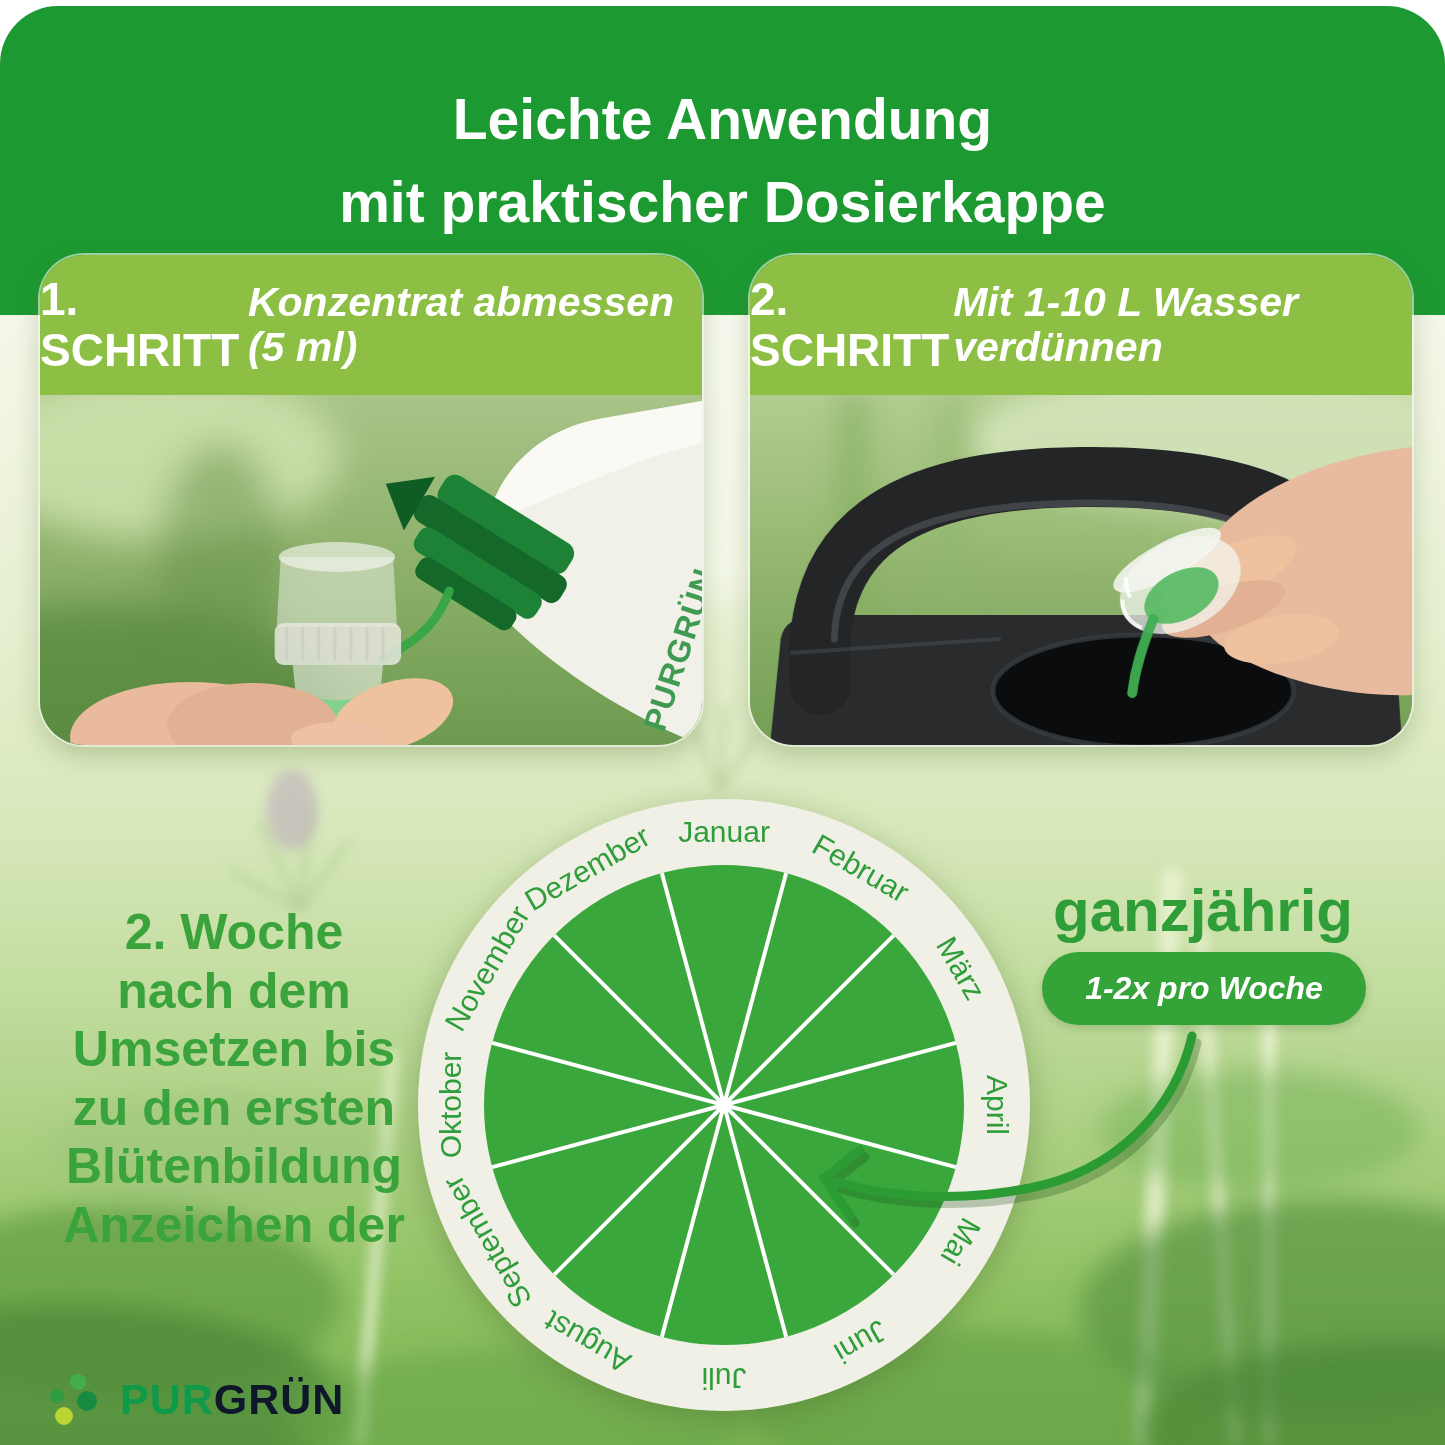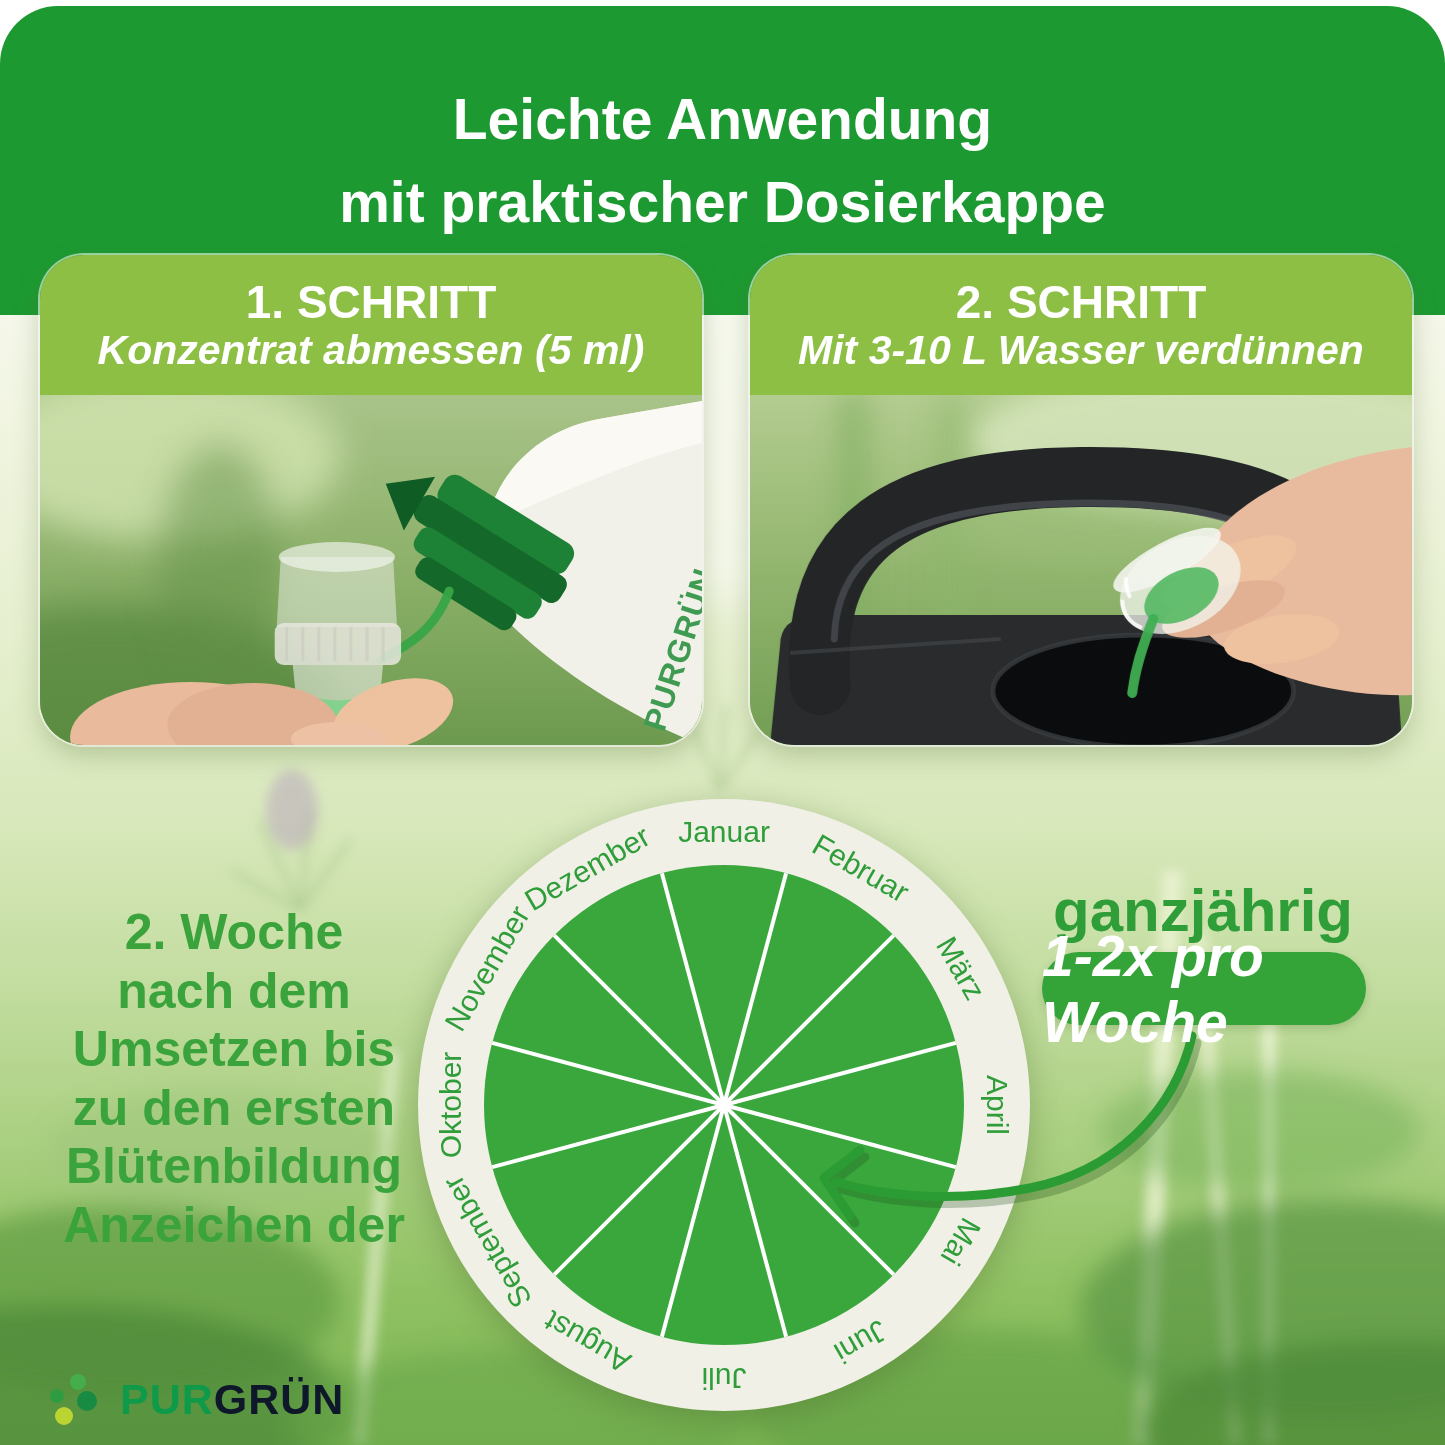--- a/index.html
+++ b/index.html
@@ -15,21 +15,21 @@
   
   .header{position:absolute;left:0;top:6px;width:1445px;height:309px;background:#1c9a31;
           border-radius:58px 58px 0 0;z-index:2;display:flex;flex-direction:column;
           justify-content:center;align-items:center;gap:6px;}
   .header .t{color:#ffffff;font-weight:700;font-size:57px;line-height:1.35;text-align:left;}
 
   
   .panel{position:absolute;top:255px;width:662px;border-radius:44px;overflow:hidden;z-index:3;
          box-shadow:0 0 0 2px rgba(255,255,255,.55),0 10px 26px rgba(80,110,50,.30);}
   .panel.left{left:40px;} .panel.right{left:750px;}
-  .panel-header{height:140px;background:#8cbf43;display:flex;flex-direction:column;
+  .panel-header{height:140px;background:#8cbf43;display:flex;
                 justify-content:center;align-items:center;gap:0;}
   .panel-header .st{color:#fff;font-weight:700;font-size:46px;line-height:1.1;}
   .panel-header .ss{color:#fff;font-style:italic;font-weight:700;font-size:41px;line-height:1.1;}
   .panel-photo{height:350px;position:relative;background:#7fa65a;}
   .panel-photo svg{position:absolute;left:0;top:0;}
 
   
   .wheel{position:absolute;left:416px;top:797px;width:616px;height:616px;z-index:2;}
   .wheel svg{filter:drop-shadow(0 8px 16px rgba(70,100,40,.35));}
   .wheel-month{fill:#2f9e3a;font-size:30px;font-weight:400;text-anchor:middle;
@@ -38,21 +38,21 @@
   
   .note{position:absolute;left:18px;top:903px;width:432px;z-index:2;text-align:center;
         color:#3aa33b;font-weight:700;font-size:50px;line-height:1.17;}
 
   
   .annual-title{position:absolute;left:1020px;top:876px;width:366px;z-index:4;text-align:center;
         color:#2f9e38;font-weight:700;font-size:60px;}
   .badge{position:absolute;left:1042px;top:952px;width:324px;height:73px;z-index:4;
         background:#35a438;border-radius:40px;display:flex;align-items:center;justify-content:center;
         box-shadow:0 4px 10px rgba(60,100,40,.22);}
-  .badge .bt{color:#fff;font-weight:700;font-style:italic;font-size:57px;}
+  .badge .bt{color:#fff;font-weight:700;font-style:italic;font-size:32px;}
 
   .arrow-layer{position:absolute;left:740px;top:1010px;width:500px;height:240px;z-index:3;}
 
   
   .logo{position:absolute;left:46px;top:1372px;z-index:4;display:flex;align-items:center;gap:12px;}
   .logo-text{font-weight:700;font-size:43px;letter-spacing:1px;}
   .logo-text .p1{color:#0f9a4a;} .logo-text .p2{color:#0f172a;}
 </style>
 </head>
 <body>
@@ -163,21 +163,21 @@
           <ellipse cx="352" cy="320" rx="62" ry="33" transform="rotate(-18 352 320)" fill="#eec29f"></ellipse>
           <ellipse cx="298" cy="344" rx="48" ry="17" fill="#edc2a4"></ellipse>
         </g>
       </svg>
     </div>
   </div>
 
   <div class="panel right">
     <div class="panel-header">
       <div class="st">2. SCHRITT</div>
-      <div class="ss">Mit 3-10 L Wasser verdünnen</div>
+      <div class="ss">Mit 1-10 L Wasser verdünnen</div>
     </div>
     <div class="panel-photo">
       <svg width="662" height="350" viewBox="0 0 660 350" preserveAspectRatio="none">
         <defs>
           <linearGradient id="pg2" x1="0" y1="0" x2="0" y2="1">
             <stop offset="0" stop-color="#b3cc90"></stop>
               <stop offset=".5" stop-color="#92b56e"></stop>
               <stop offset="1" stop-color="#739e54"></stop>
           </linearGradient>
           <filter id="qb14" x="-50%" y="-50%" width="200%" height="200%">

